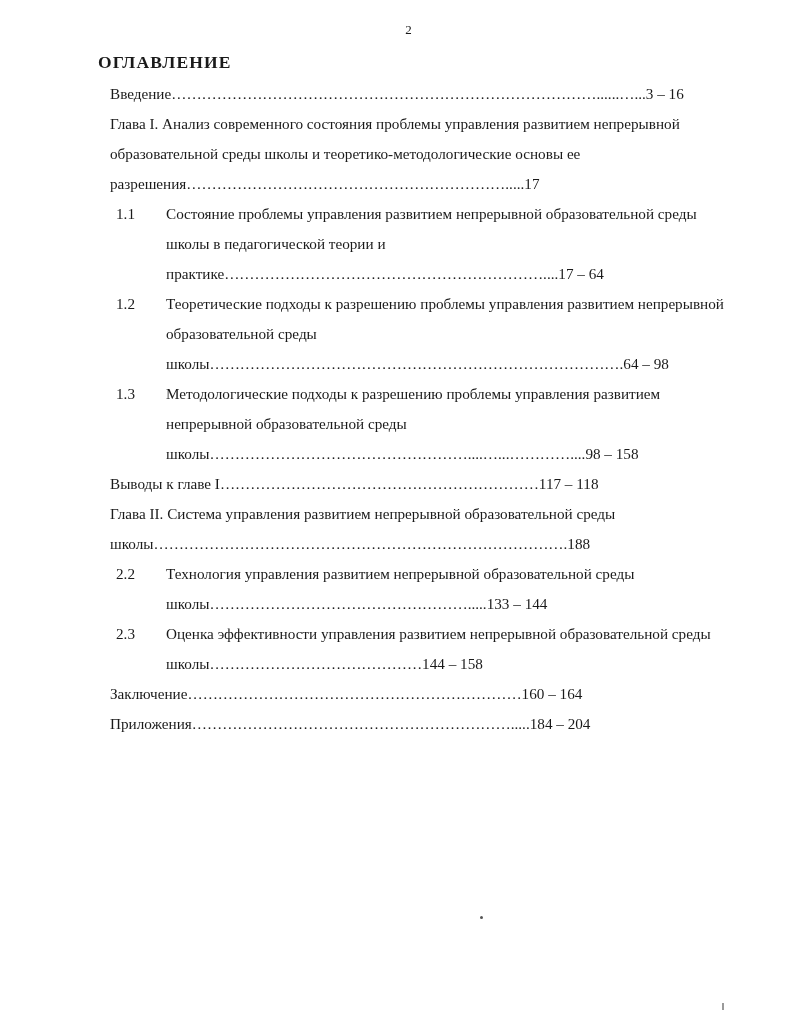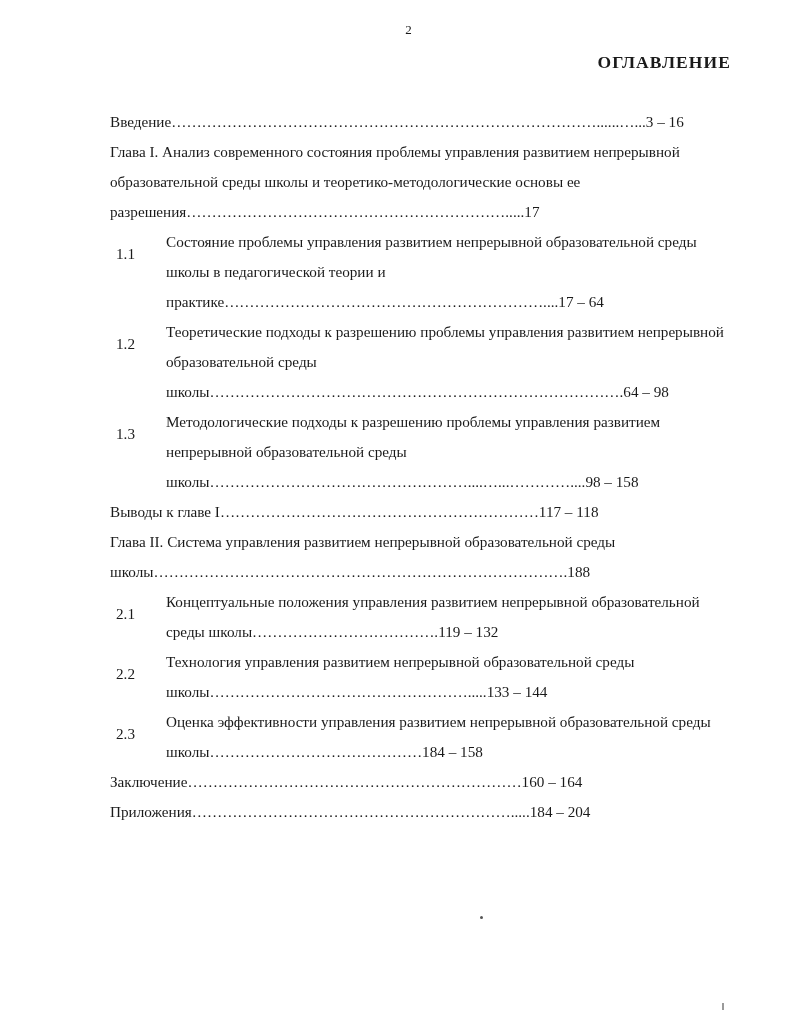--- a/index.html
+++ b/index.html
@@ -24,26 +24,26 @@
     padding: 22px 62px 0 110px;
   }
   .page-number {
     text-align: center;
     font-size: 13px;
     margin-left: -24px;
     margin-bottom: 14px;
     letter-spacing: 0.2px;
   }
   .doc-title {
-    text-align: right;
+    text-align: left;
     font-size: 17.5px;
     font-weight: bold;
     letter-spacing: 1.1px;
     margin-left: -12px;
-    margin-bottom: 34px;
+    margin-bottom: 6px;
   }
   .toc {
     width: 620px;
   }
   .entry {
     font-size: 15.2px;
     line-height: 30px;
     margin-bottom: 0px;
     position: relative;
   }
@@ -57,21 +57,21 @@
     text-align: left;
     text-align-last: left;
   }
   
   .entry.numbered {
     padding-left: 56px;
   }
   .entry.numbered .num {
     position: absolute;
     left: 6px;
-    top: 12px;
+    top: 0;
     font-size: 15.2px;
   }
   .entry.level0 {
     padding-left: 0;
   }
   .dots {
     letter-spacing: 0px;
   }
   .tail {
     white-space: nowrap;
@@ -144,38 +144,32 @@
         <span>Выводы к главе I</span><span class="dots">………………………………………………………</span><span class="tail">117 – 118</span>
       </span>
     </div>
 
     <div class="entry level0">
       <span class="body">
         <span>Глава II. Система управления развитием непрерывной образовательной среды школы</span><span class="dots">……………………………………………………………………….</span><span class="tail">188</span>
       </span>
     </div>
 
-    <div class="entry numbered">
-      <span class="num">2.1</span>
-      <span class="body">
-        <span>Концептуальные положения управления развитием непрерывной образовательной среды школы</span><span class="dots">……………………………….</span><span class="tail">119 – 132</span>
-      </span>
-    </div>
 
     <div class="entry numbered">
       <span class="num">2.2</span>
       <span class="body">
         <span>Технология управления развитием непрерывной образовательной среды школы</span><span class="dots">…………………………………………….....</span><span class="tail">133 – 144</span>
       </span>
     </div>
 
     <div class="entry numbered">
       <span class="num">2.3</span>
       <span class="body">
-        <span>Оценка эффективности управления развитием непрерывной образовательной среды школы</span><span class="dots">……………………………………</span><span class="tail">184 – 158</span>
+        <span>Оценка эффективности управления развитием непрерывной образовательной среды школы</span><span class="dots">……………………………………</span><span class="tail">144 – 158</span>
       </span>
     </div>
 
 
     <div class="entry level0 flush">
       <span class="body">
         <span>Заключение</span><span class="dots">…………………………………………………………</span><span class="tail">160 – 164</span>
       </span>
     </div>
 

